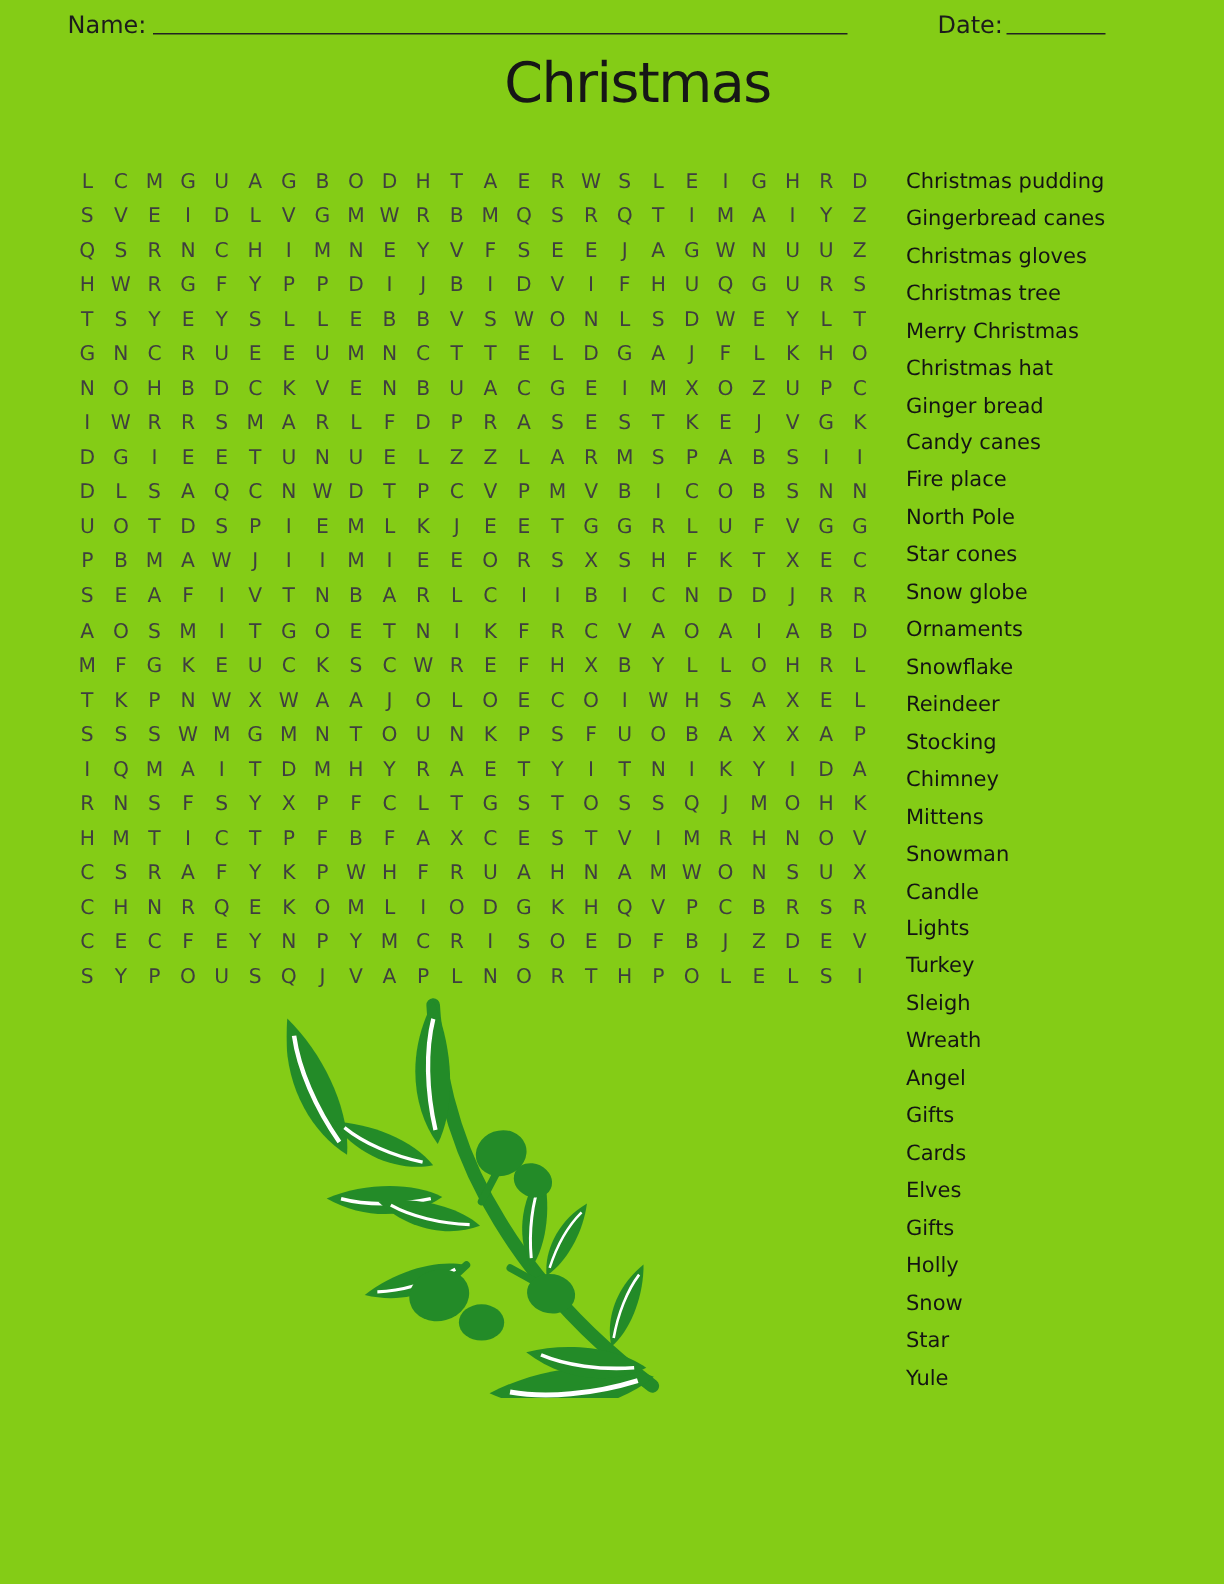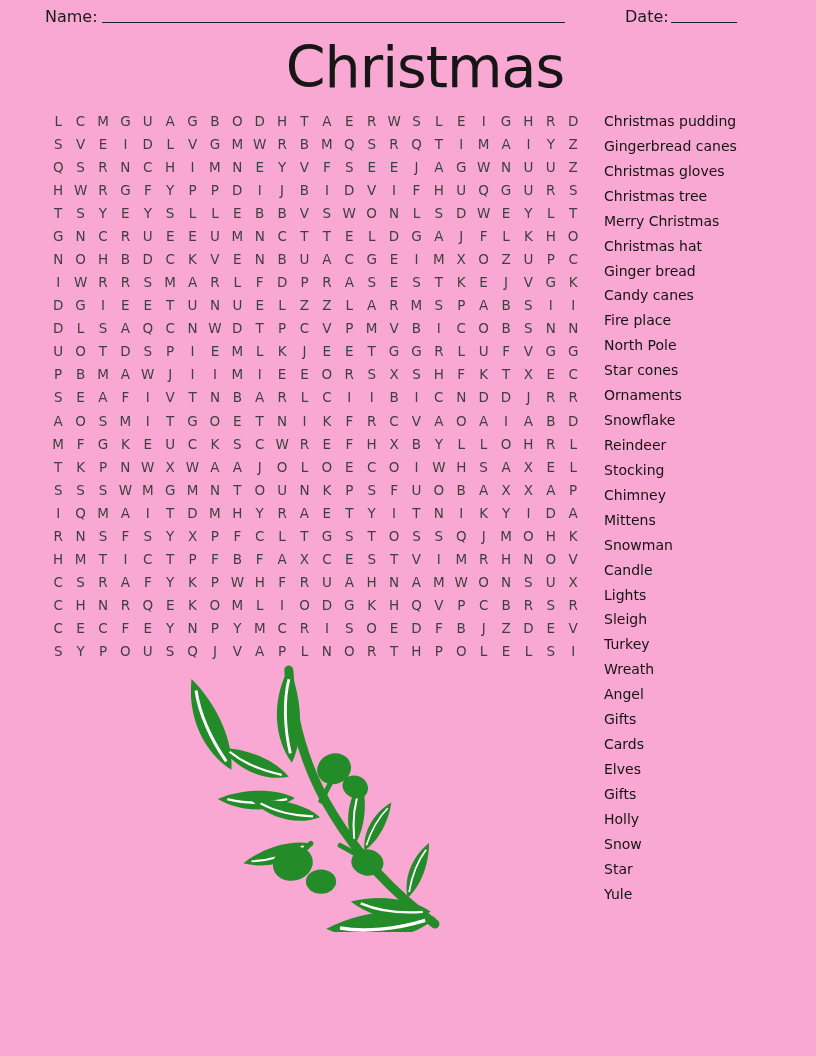--- a/index.html
+++ b/index.html
@@ -1,21 +1,21 @@
 <!DOCTYPE html>
 <html><head>
 <meta charset="utf-8">
 <style>
   * { margin: 0; padding: 0; box-sizing: border-box; }
   html, body { background: #ffffff; }
   .page {
     position: relative;
     width: 816px;
     height: 1056px;
-    background: #f9a8d4;
+    background: #84cc16;
     font-family: "DejaVu Sans", sans-serif;
     overflow: hidden;
   }
   
   .hdr-label {
     position: absolute;
     top: 7px;
     font-size: 16px;
     color: #1c1c1c;
   }
@@ -29,21 +29,21 @@
   }
   #name-line { left: 102px; width: 463px; }
   #date-line { left: 671px; width: 66px; }
   
   .title {
     position: absolute;
     top: 34px;
     left: 0;
     width: 100%;
     text-align: center;
-    font-size: 57px;
+    font-size: 37px;
     font-weight: 500;
     letter-spacing: -1px;
     color: #161616;
     padding-left: 34px;
   }
   
   .grid {
     position: absolute;
     left: 47px;
     top: 109px;
@@ -678,31 +678,32 @@
       <div class="word-item">Gingerbread canes</div>
       <div class="word-item">Christmas gloves</div>
       <div class="word-item">Christmas tree</div>
       <div class="word-item">Merry Christmas</div>
       <div class="word-item">Christmas hat</div>
       <div class="word-item">Ginger bread</div>
       <div class="word-item">Candy canes</div>
       <div class="word-item">Fire place</div>
       <div class="word-item">North Pole</div>
       <div class="word-item">Star cones</div>
+      <div class="word-item">Snow globe</div>
       <div class="word-item">Ornaments</div>
       <div class="word-item">Snowflake</div>
       <div class="word-item">Reindeer</div>
       <div class="word-item">Stocking</div>
       <div class="word-item">Chimney</div>
       <div class="word-item">Mittens</div>
       <div class="word-item">Snowman</div>
       <div class="word-item">Candle</div>
       <div class="word-item">Lights</div>
+      <div class="word-item">Turkey</div>
       <div class="word-item">Sleigh</div>
-      <div class="word-item">Turkey</div>
       <div class="word-item">Wreath</div>
       <div class="word-item">Angel</div>
       <div class="word-item">Gifts</div>
       <div class="word-item">Cards</div>
       <div class="word-item">Elves</div>
       <div class="word-item">Gifts</div>
       <div class="word-item">Holly</div>
       <div class="word-item">Snow</div>
       <div class="word-item">Star</div>
       <div class="word-item">Yule</div>

